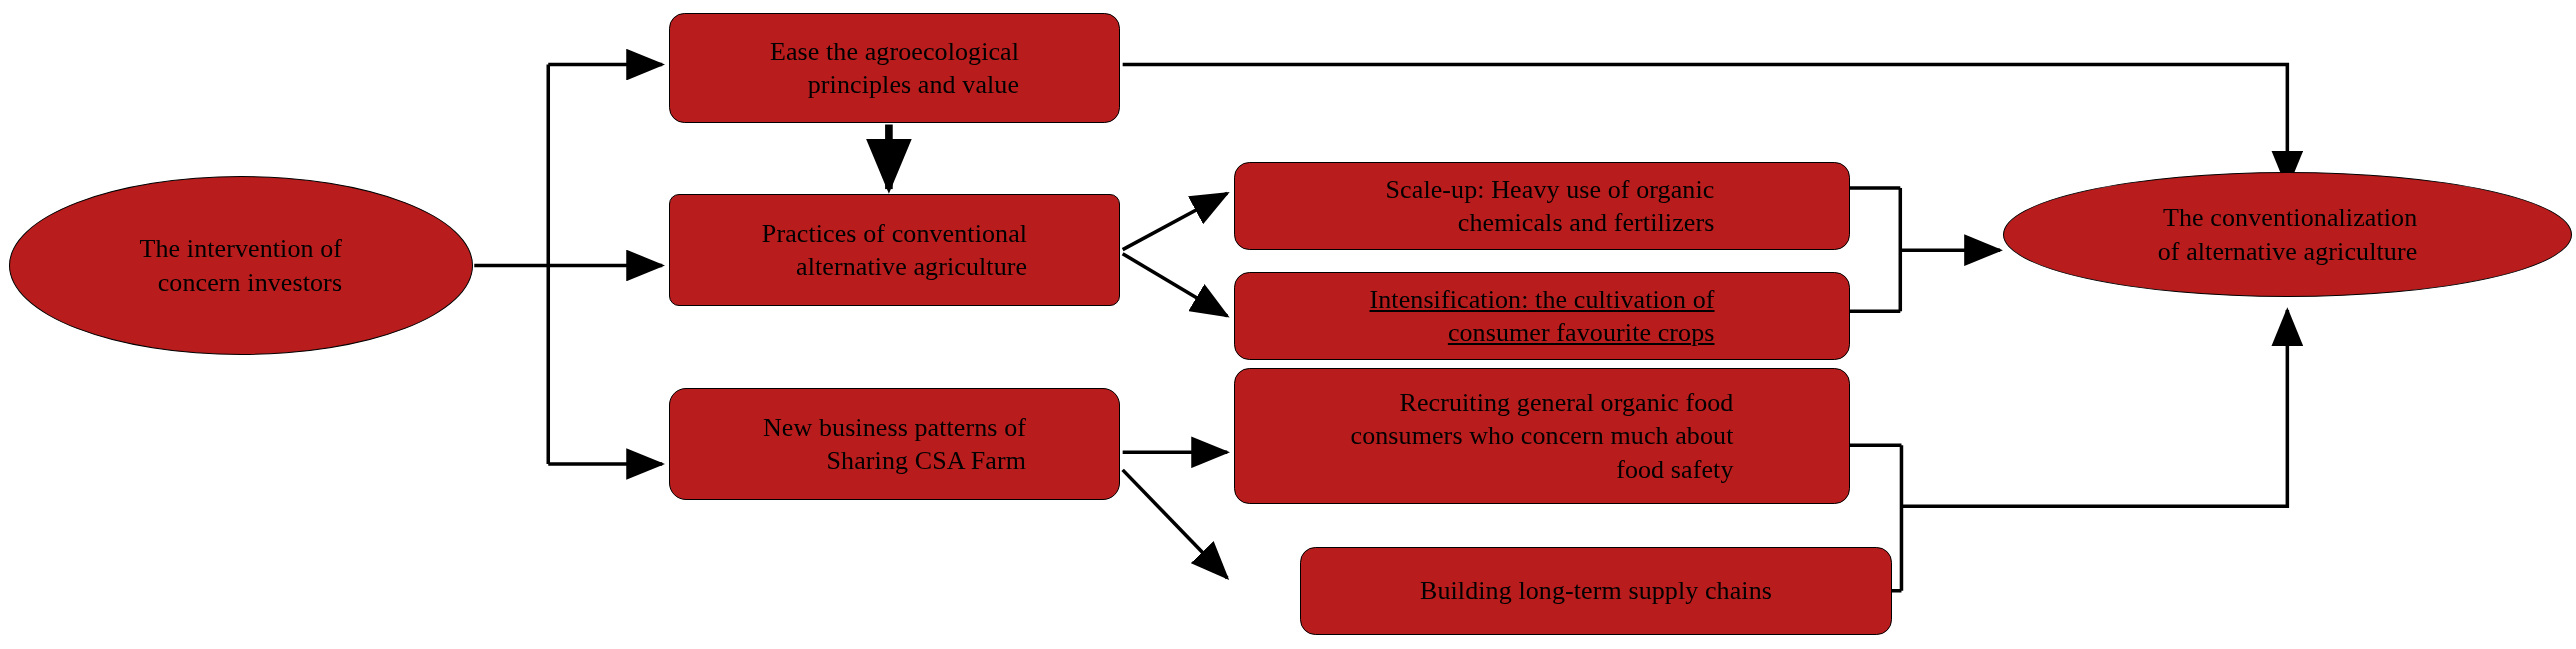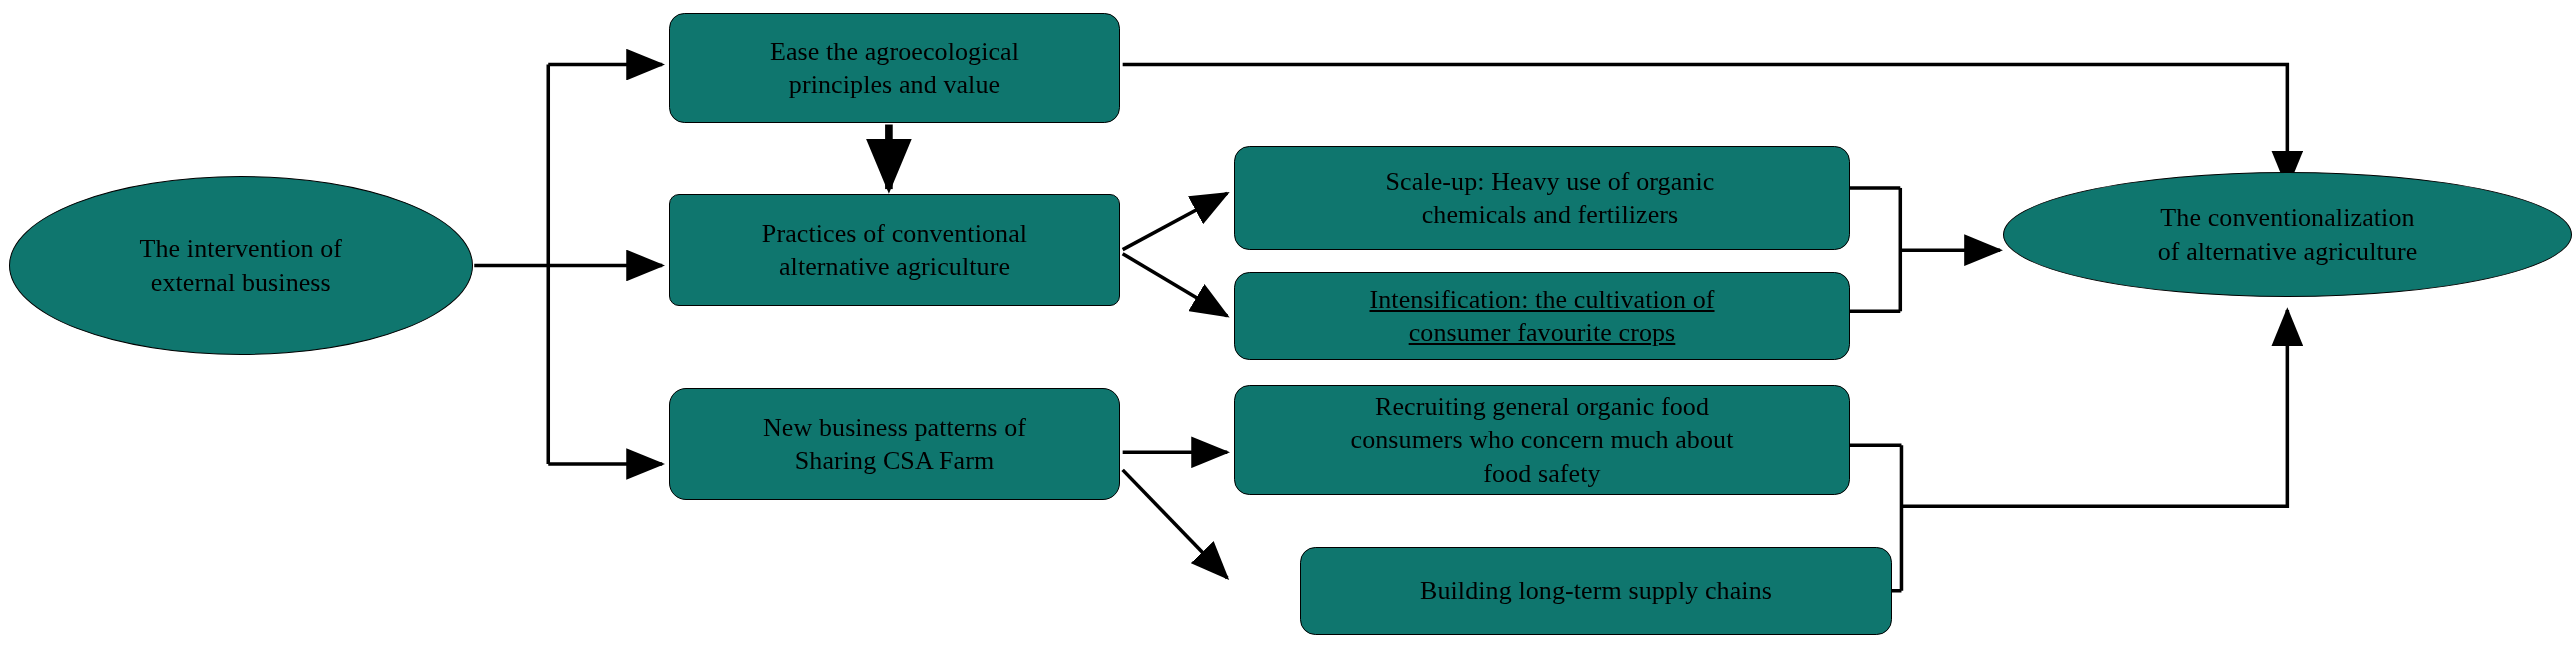--- a/index.html
+++ b/index.html
@@ -25,22 +25,22 @@
     width: 2576px;
     height: 649px;
     pointer-events: none;
   }
   .node {
     position: absolute;
     box-sizing: border-box;
     display: flex;
     align-items: center;
     justify-content: center;
-    text-align: center;
-    background: #0f766e;
+    text-align: right;
+    background: #b91c1c;
     color: #000000;
   }
   .node-box {
     border: 1.8px solid #000000;
     border-radius: 15.3px;
   }
   .node-ellipse {
     border: 1.8px solid #000000;
     border-radius: 50%;
   }
@@ -98,49 +98,49 @@
     <path d="M 3148,758 L 3236,758" fill="none" stroke="#000000" stroke-width="6"></path>
     <path d="M 3148,1006 L 3236,1006" fill="none" stroke="#000000" stroke-width="6"></path>
     <path d="M 3236,758 L 3236,1006" fill="none" stroke="#000000" stroke-width="6"></path>
     <path d="M 3236,862 L 3893,862 L 3893,528" fill="none" stroke="#000000" stroke-width="6" marker-end="url(#arrowhead)"></path>
 
     <path d="M 1910,110 L 3893,110 L 3893,318" fill="none" stroke="#000000" stroke-width="6" marker-end="url(#arrowhead)"></path>
   </svg>
 
   <div class="node node-ellipse" style="left:8.8px; top:176px; width:464px; height:179px;">
     <span class="node-label ellipse-label">The intervention of
-external business</span>
+concern investors</span>
   </div>
 
   <div class="node node-box" style="left:669px; top:13px; width:451px; height:110px;">
     <span class="node-label">Ease the agroecological
 principles and value</span>
   </div>
 
   <div class="node node-box" style="left:669px; top:194px; width:451px; height:112px;border-radius:10px;">
     <span class="node-label">Practices of conventional
 alternative agriculture</span>
   </div>
 
   <div class="node node-box" style="left:669px; top:388px; width:451px; height:112px;border-radius:17px;">
     <span class="node-label">New business patterns of
 Sharing CSA Farm</span>
   </div>
 
-  <div class="node node-box" style="left:1234px; top:146px; width:616px; height:104px;padding-left:16px;">
+  <div class="node node-box" style="left:1234px; top:162px; width:616px; height:88px;padding-left:16px;">
     <span class="node-label">Scale-up: Heavy use of organic
 chemicals and fertilizers</span>
   </div>
 
   <div class="node node-box" style="left:1234px; top:272px; width:616px; height:88px;text-decoration:underline;">
     <span class="node-label">Intensification: the cultivation of
 consumer favourite crops</span>
   </div>
 
-  <div class="node node-box" style="left:1234px; top:385px; width:616px; height:110px;">
+  <div class="node node-box" style="left:1234px; top:368px; width:616px; height:136px;">
     <span class="node-label">Recruiting general organic food
 consumers who concern much about
 food safety</span>
   </div>
 
   <div class="node node-box" style="left:1300px; top:547px; width:592px; height:88px;">
     <span class="node-label">Building long-term supply chains</span>
   </div>
 
   <div class="node node-ellipse" style="left:2003px; top:172px; width:569px; height:125px;">

